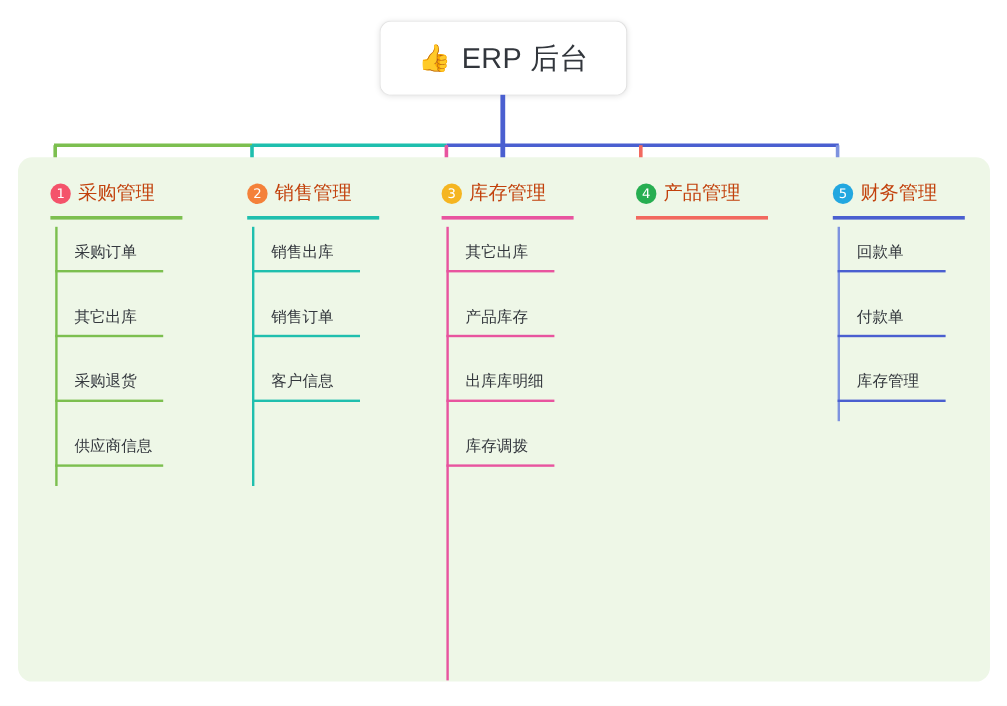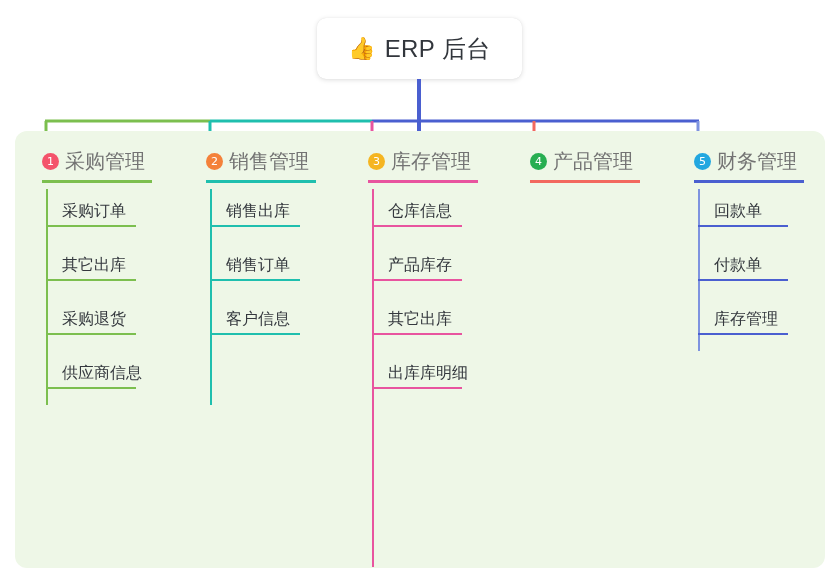--- a/index.html
+++ b/index.html
@@ -88,22 +88,22 @@
     border-radius: 50%;
     color: #ffffff;
     font-size: 11px;
     line-height: 17px;
     text-align: center;
     flex: 0 0 auto;
     margin-right: 6px;
     font-family: "DejaVu Sans", sans-serif;
   }
   .col-title {
-    font-size: 20px;
-    color: #737373;
+    font-size: 16px;
+    color: #c2410c;
     white-space: nowrap;
   }
   .head-rule {
     position: absolute;
     left: 6px;
     top: 39px;
     width: 110px;
     height: 3px;
   }
 
@@ -120,21 +120,21 @@
   }
   .item {
     position: relative;
     height: 54px;
     box-sizing: border-box;
   }
   .item-label {
     position: absolute;
     left: 26px;
     top: 12px;
-    font-size: 16px;
+    font-size: 13px;
     color: #34383e;
     white-space: nowrap;
   }
   .item-rule {
     position: absolute;
     left: 10px;
     top: 36px;
     width: 90px;
     height: 2px;
   }
@@ -214,33 +214,33 @@
       </div>
       <div class="column" style="left: 362px; top: 141px;">
         <div class="col-head">
           <span class="badge" style="background: rgb(245, 181, 33);">3</span>
           <span class="col-title">库存管理</span>
           <div class="head-rule" style="background: rgb(232, 84, 159);"></div>
         </div>
         <div class="items">
           <div class="spine" style="background: rgb(232, 84, 159); height: 378px;"></div>
           <div class="item">
-            <span class="item-label">仓库信息</span>
+            <span class="item-label">其它出库</span>
             <div class="item-rule" style="background: rgb(232, 84, 159);"></div>
           </div>
           <div class="item">
             <span class="item-label">产品库存</span>
             <div class="item-rule" style="background: rgb(232, 84, 159);"></div>
           </div>
           <div class="item">
-            <span class="item-label">其它出库</span>
-            <div class="item-rule" style="background: rgb(232, 84, 159);"></div>
-          </div>
-          <div class="item">
             <span class="item-label">出库库明细</span>
+            <div class="item-rule" style="background: rgb(232, 84, 159);"></div>
+          </div>
+          <div class="item">
+            <span class="item-label">库存调拨</span>
             <div class="item-rule" style="background: rgb(232, 84, 159);"></div>
           </div>
         </div>
       </div>
       <div class="column" style="left: 524px; top: 141px;">
         <div class="col-head">
           <span class="badge" style="background: rgb(39, 174, 81);">4</span>
           <span class="col-title">产品管理</span>
           <div class="head-rule" style="background: rgb(242, 105, 95);"></div>
         </div>

